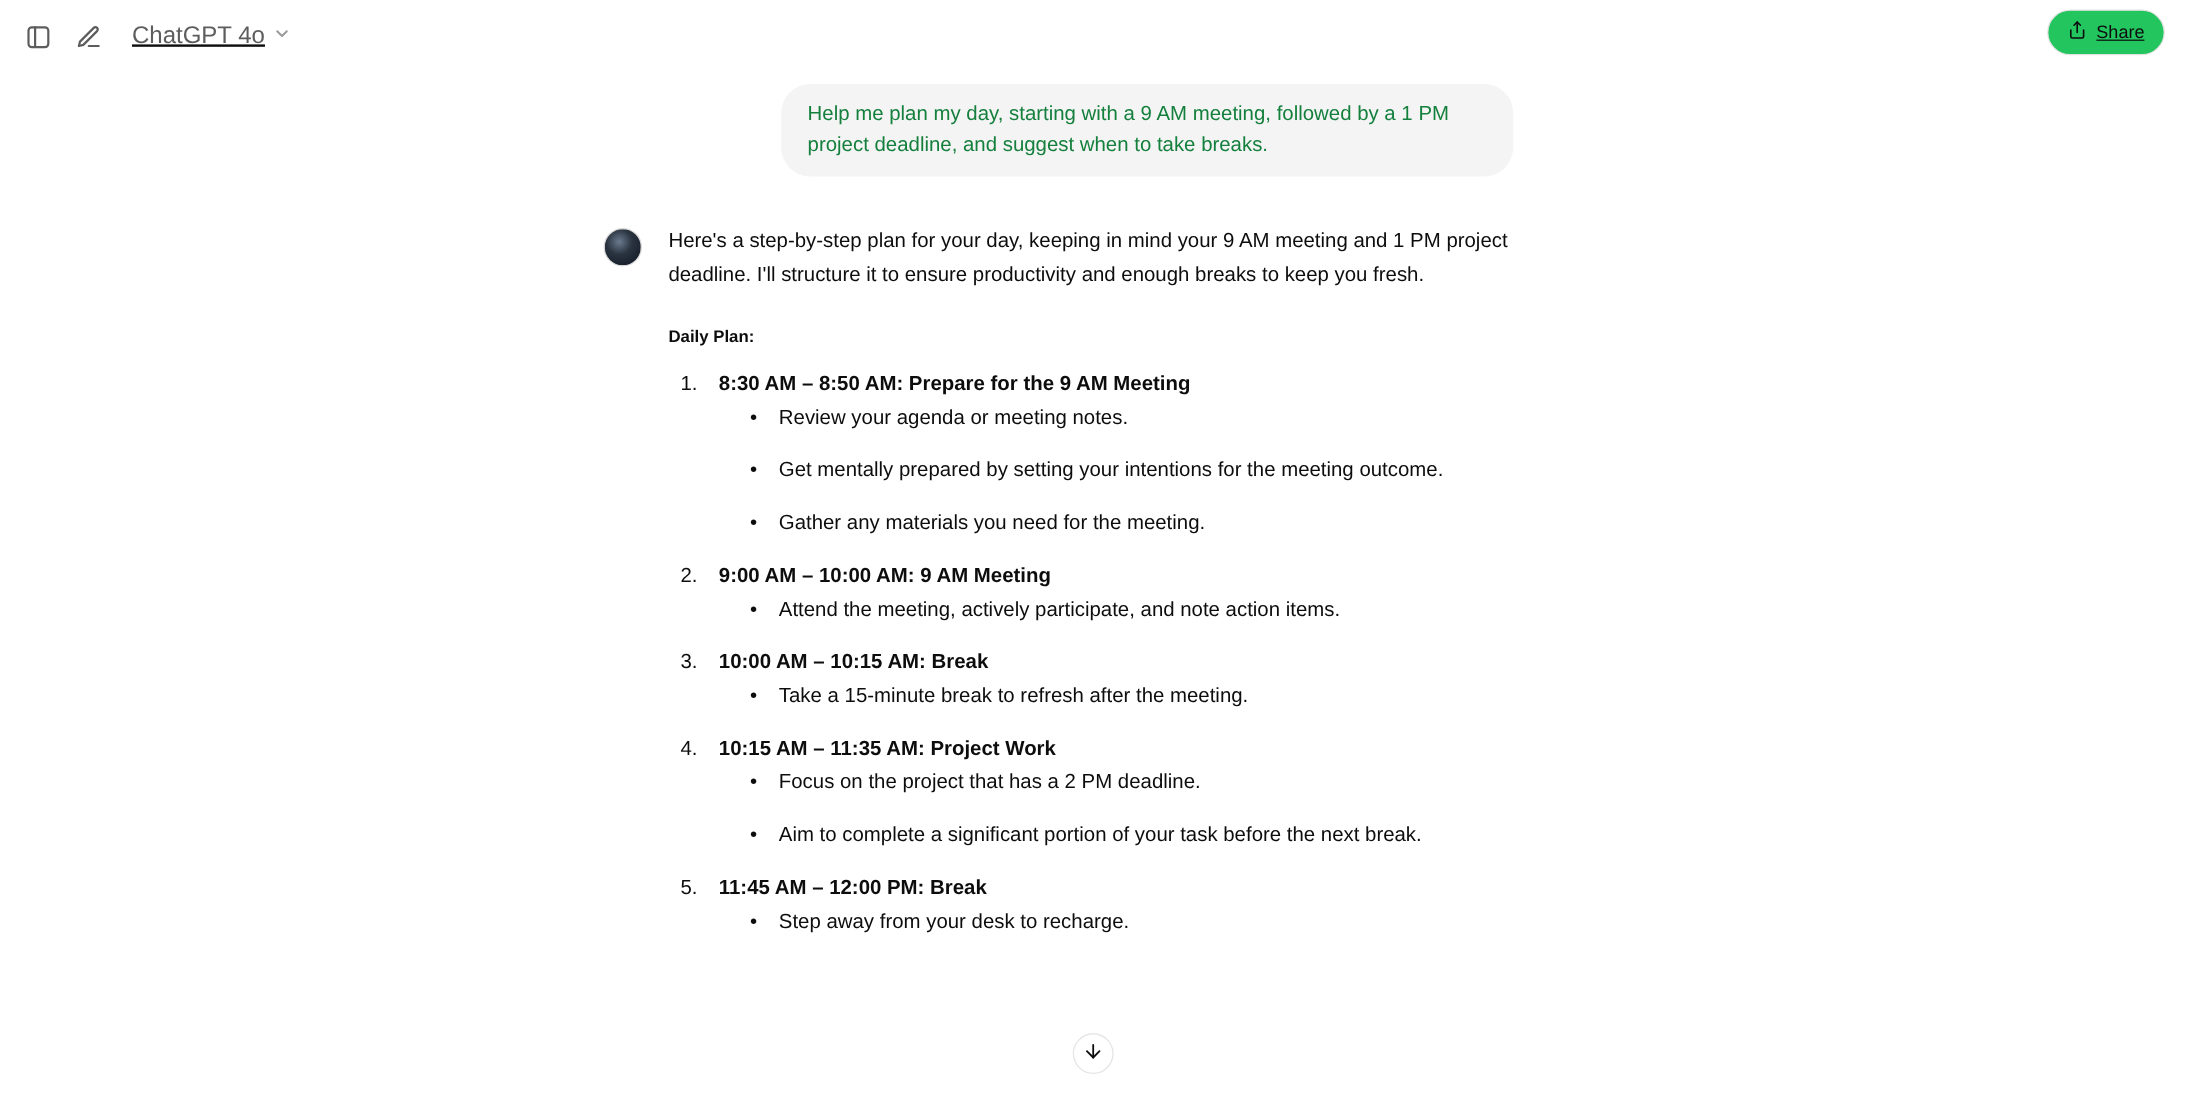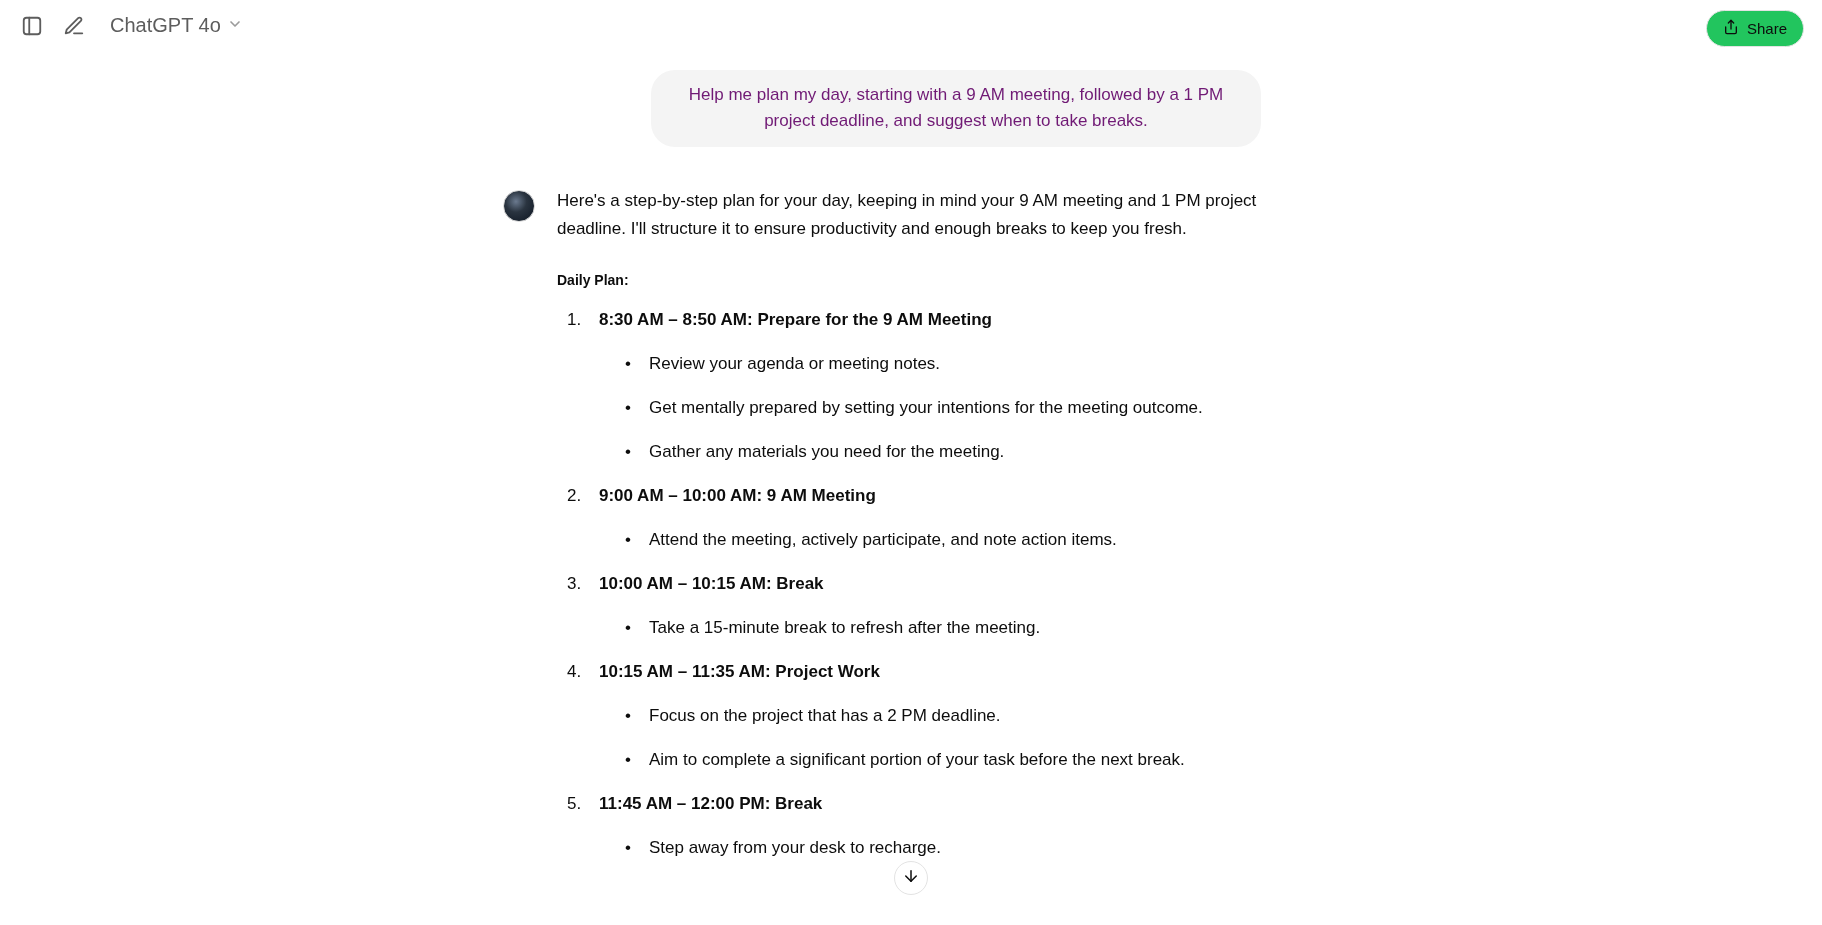--- a/index.html
+++ b/index.html
@@ -11,24 +11,25 @@
       font-family: -apple-system, BlinkMacSystemFont, "Segoe UI", Helvetica, Arial, sans-serif;
       background: #ffffff;
       color: #0d0d0d;
       width: 1822px;
       height: 925px;
       overflow: hidden;
       position: relative;
     }
     .header {
       display: flex;
-      align-items: flex-start;
+      align-items: flex-end;
       justify-content: space-between;
       padding: 10px 18px;
       height: 56px;
+      text-decoration: underline;
     }
     .header-left {
       display: flex;
       align-items: center;
       gap: 14px;
     }
     .icon-btn {
       width: 28px;
       height: 28px;
       display: flex;
@@ -76,22 +77,21 @@
       margin-bottom: 40px;
       padding-right: 60px;
     }
     .user-message {
       background: #f4f4f4;
       border-radius: 24px;
       padding: 12px 22px;
       max-width: 610px;
       font-size: 17px;
       line-height: 1.55;
-      color: #701a75;
-      text-align: center;
+      color: #15803d;
     }
     .assistant-block {
       display: flex;
       gap: 22px;
       padding-left: 2px;
     }
     .avatar {
       width: 32px;
       height: 32px;
       border-radius: 50%;
@@ -132,21 +132,21 @@
       left: 0;
       font-size: 17px;
       color: #0d0d0d;
     }
     ol.plan-list > li > .slot-title {
       font-weight: 700;
     }
     ul.sub-list {
       list-style: none;
       padding-left: 26px;
-      margin-top: 16px;
+      margin-top: 0;
     }
     ul.sub-list li {
       position: relative;
       padding-left: 24px;
       margin-bottom: 16px;
     }
     ul.sub-list li::before {
       content: "•";
       position: absolute;
       left: 0;

